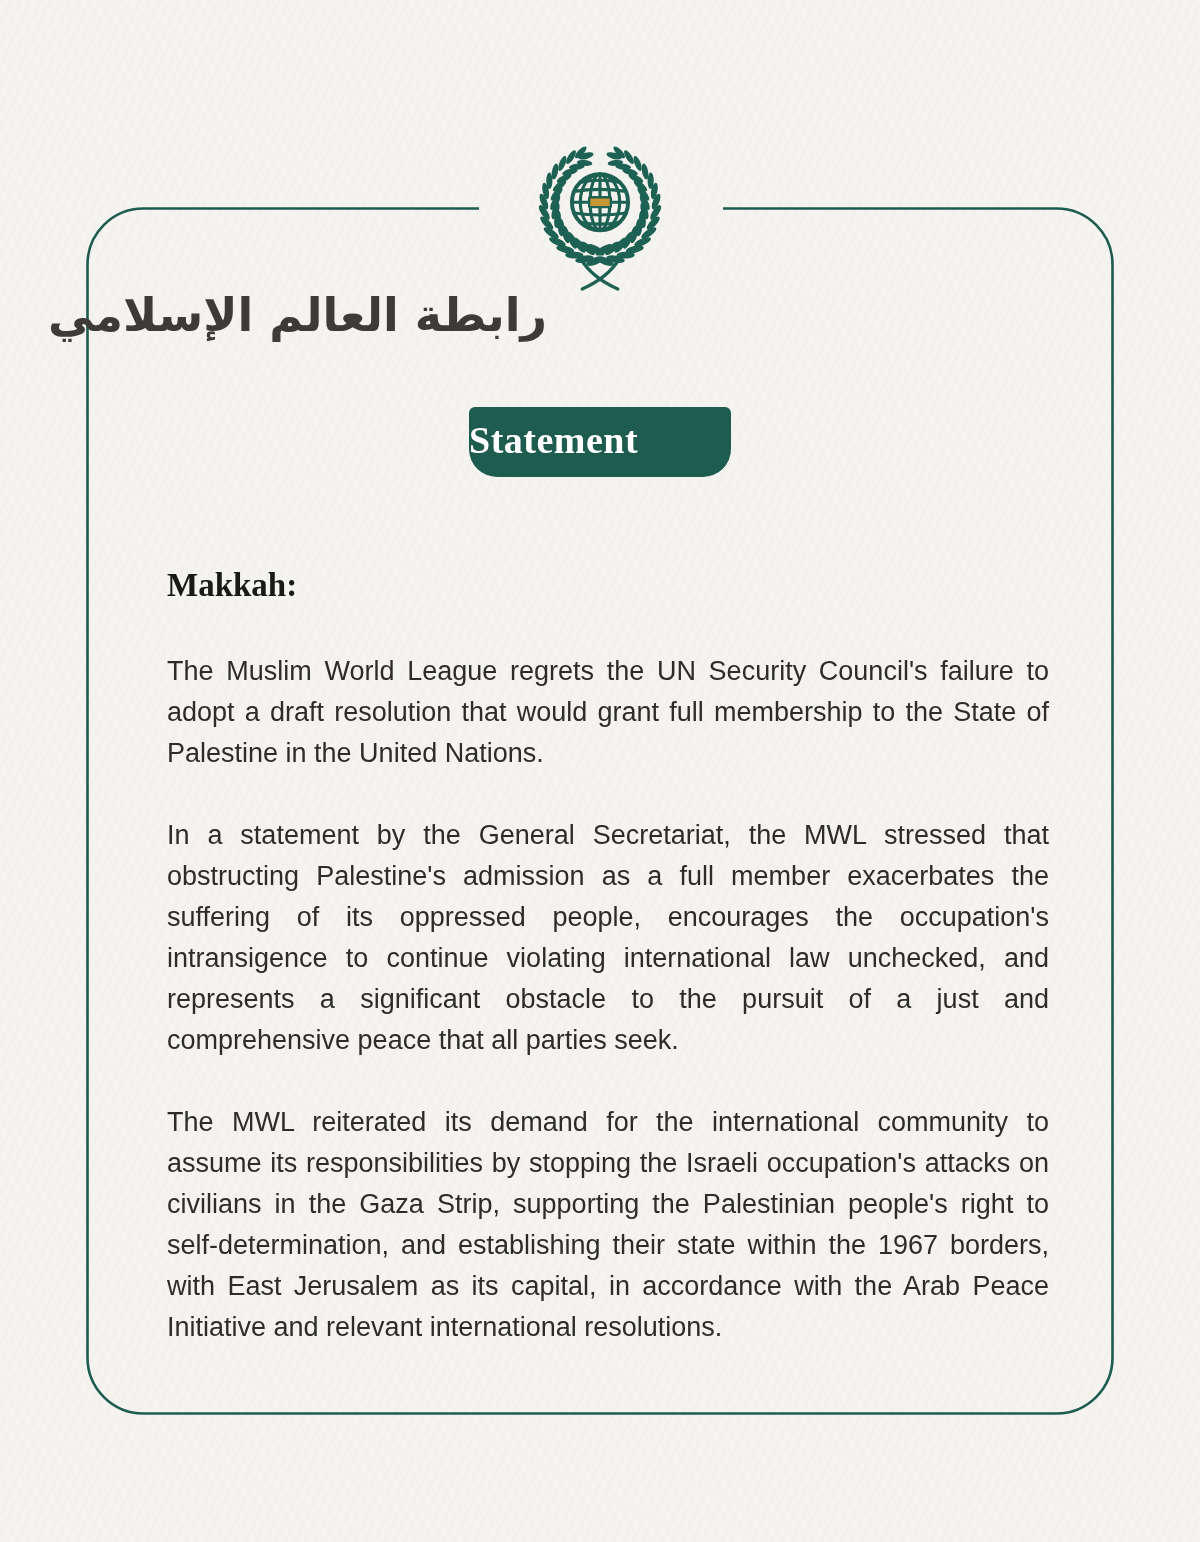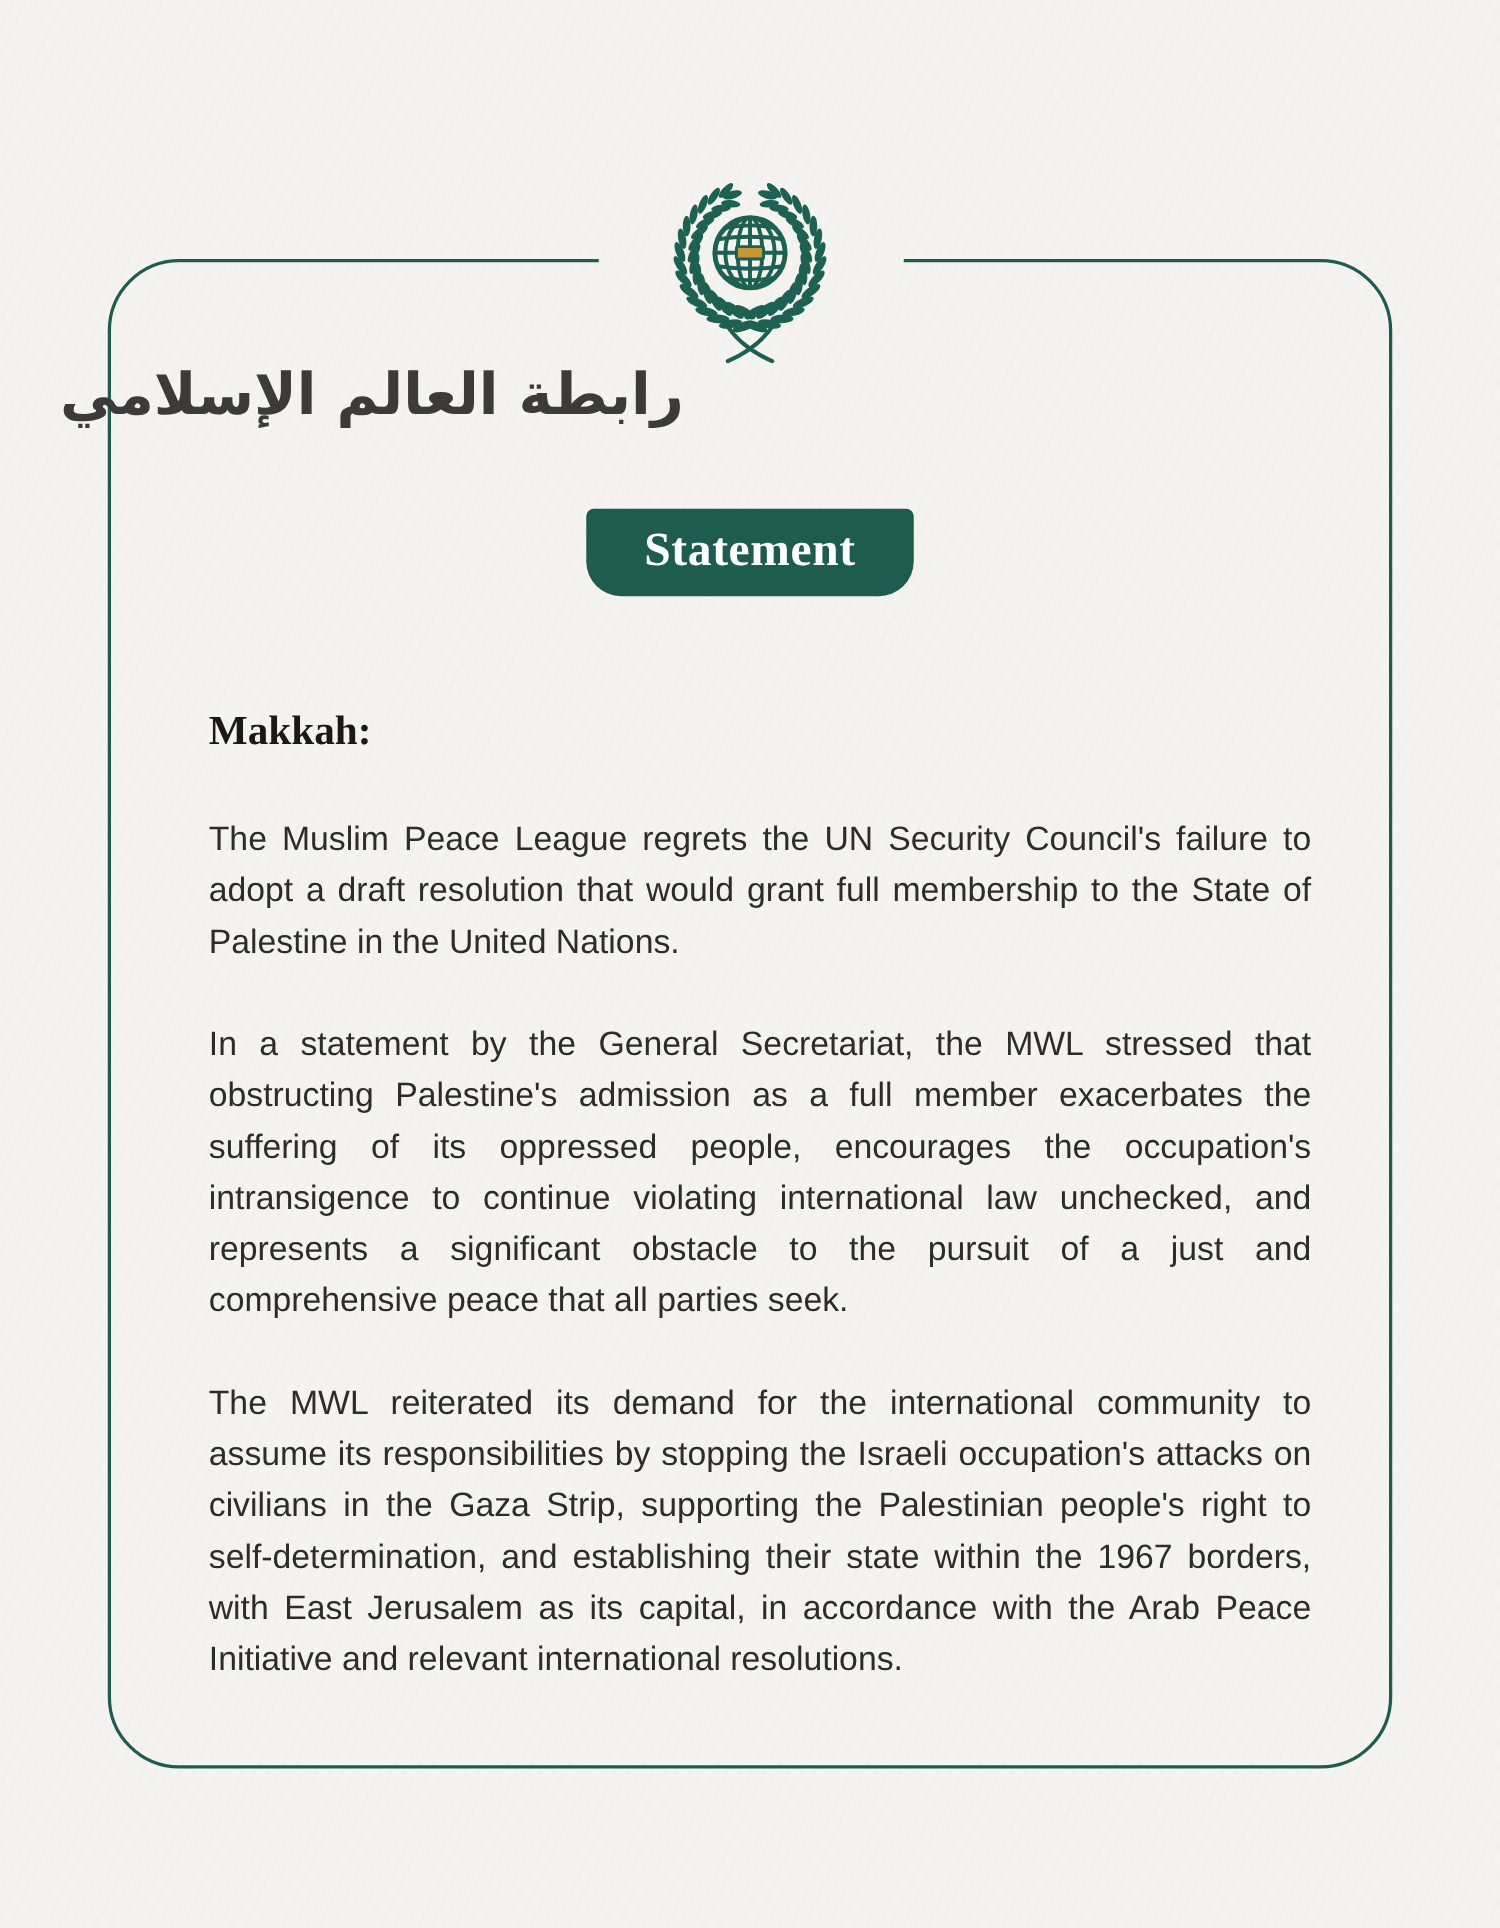--- a/index.html
+++ b/index.html
@@ -44,21 +44,21 @@
     font-size:22px;font-weight:700;
     letter-spacing:3px;
     color:#403c3a;
   }
   .banner{
     position:absolute;left:50%;top:407px;
     transform:translateX(-50%);
     width:262px;height:70px;
     background:#1d5c4e;
     border-radius:6px 6px 28px 28px;
-    display:flex;align-items:center;justify-content:center;
+    display:flex;align-items:center;justify-content:flex-start;
   }
   .banner-label{
     font-family:"Liberation Serif","DejaVu Serif",serif;
     font-size:38px;font-weight:700;
     color:#ffffff;
     letter-spacing:0.5px;
     padding-bottom:4px;
   }
   .content{
     position:absolute;left:167px;top:567px;
@@ -145,18 +145,18 @@
   </svg>
 
   <div class="arabic-name">رابطة العالم الإسلامي</div>
 
   <div class="banner">
     <span class="banner-label">Statement</span>
   </div>
 
   <div class="content">
     <h2 class="dateline">Makkah:</h2>
-    <p>The Muslim Peace League regrets the UN Security Council's failure to adopt a draft resolution that would grant full membership to the State of Palestine in the United Nations.</p>
+    <p>The Muslim World League regrets the UN Security Council's failure to adopt a draft resolution that would grant full membership to the State of Palestine in the United Nations.</p>
     <p>In a statement by the General Secretariat, the MWL stressed that obstructing Palestine's admission as a full member exacerbates the suffering of its oppressed people, encourages the occupation's intransigence to continue violating international law unchecked, and represents a significant obstacle to the pursuit of a just and comprehensive peace that all parties seek.</p>
     <p>The MWL reiterated its demand for the international community to assume its responsibilities by stopping the Israeli occupation's attacks on civilians in the Gaza Strip, supporting the Palestinian people's right to self-determination, and establishing their state within the 1967 borders, with East Jerusalem as its capital, in accordance with the Arab Peace Initiative and relevant international resolutions.</p>
   </div>
 
 </div>
 
 </body></html>

